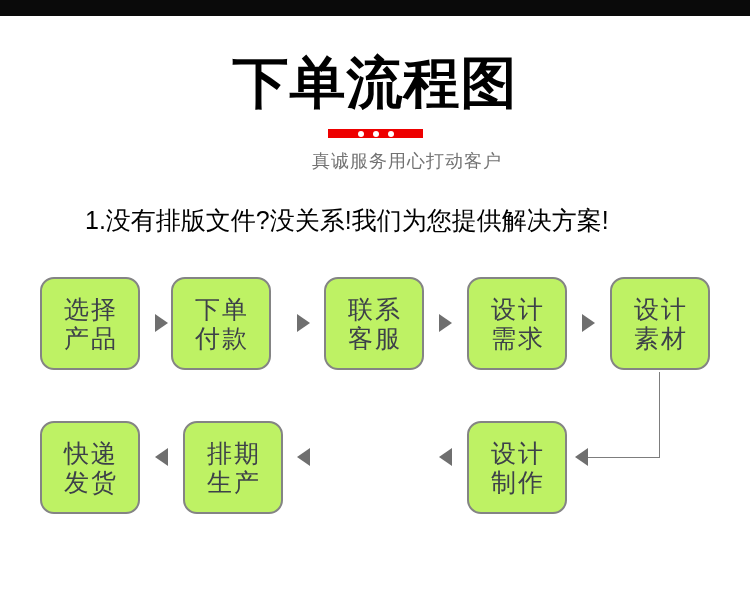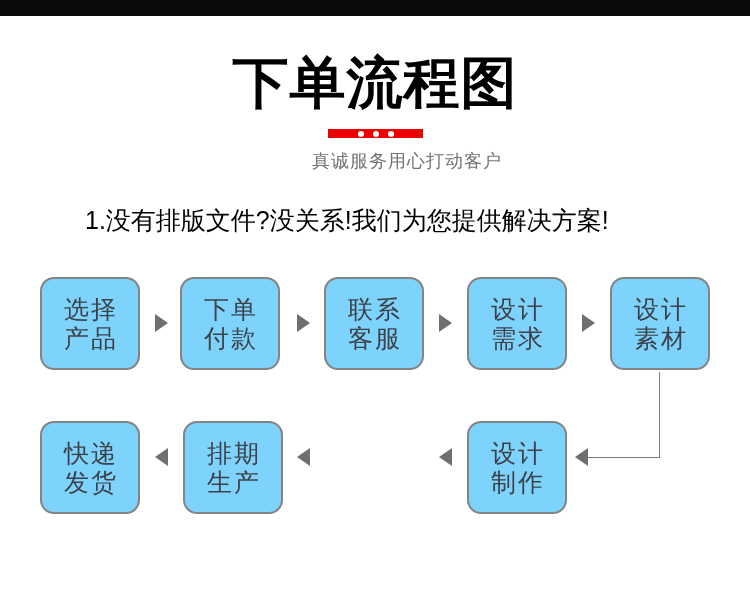--- a/index.html
+++ b/index.html
@@ -71,21 +71,21 @@
     white-space: nowrap;
   }
   .section-1 { top: 204px; left: 85px; }
   .section-2 { top: 549px; left: 88px; }
 
   .box {
     position: absolute;
     width: 100px; height: 93px;
     border: 2px solid #848484;
     border-radius: 14px;
-    background: #7dd3fc;
+    background: #bef264;
     display: flex;
     flex-direction: column;
     align-items: center;
     justify-content: center;
     font-size: 25px;
     line-height: 29px;
     color: #3d4149;
     letter-spacing: 2px;
     text-indent: 2px;
   }
@@ -134,21 +134,21 @@
 
   <div class="subtitle">真诚服务用心打动客户</div>
 
   <div class="section-text section-1">1.没有排版文件?没关系!我们为您提供解决方案!</div>
 
   <div class="box row1" style="left:40px">
     <span>选择</span>
     <span>产品</span>
   </div>
   <div class="arr arr-r arow1" style="left:155px"></div>
-  <div class="box row1" style="left:180px">
+  <div class="box row1" style="left:171px">
     <span>下单</span>
     <span>付款</span>
   </div>
   <div class="arr arr-r arow1" style="left:297px"></div>
   <div class="box row1" style="left:324px">
     <span>联系</span>
     <span>客服</span>
   </div>
   <div class="arr arr-r arow1" style="left:439px"></div>
   <div class="box row1" style="left:467px">

